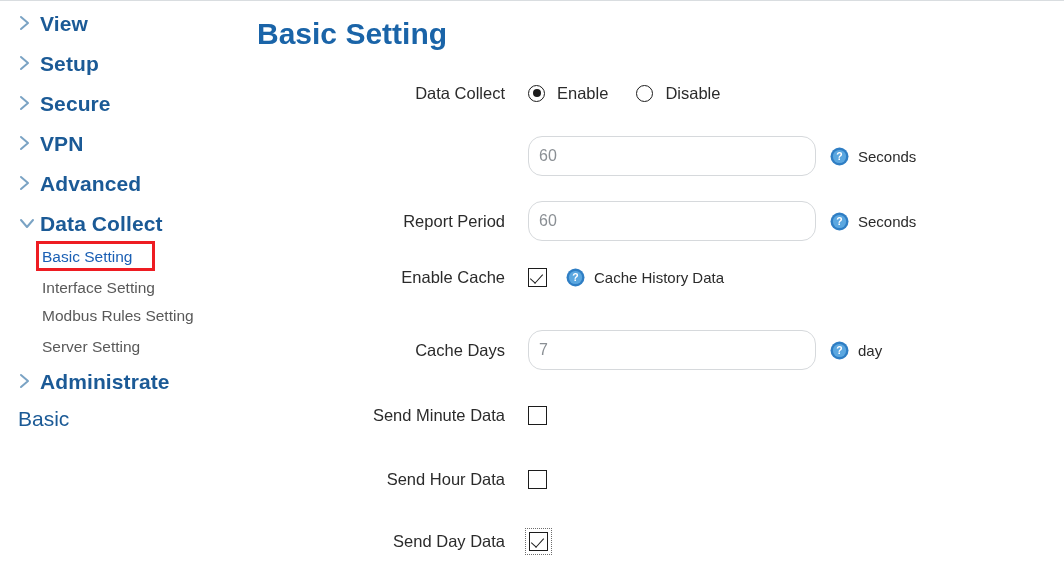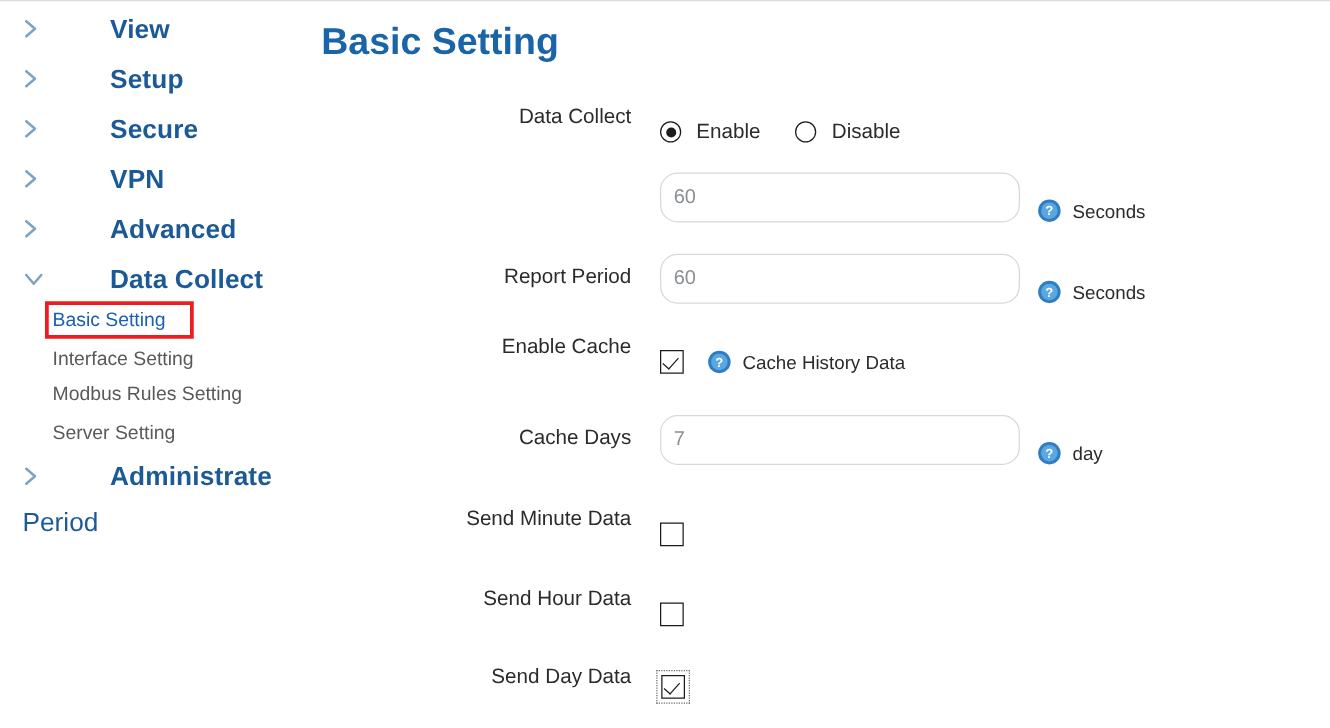--- a/index.html
+++ b/index.html
@@ -31,21 +31,20 @@
     width: 250px;
     height: 581px;
   }
   .nav-top {
     position: absolute;
     left: 18px;
     display: flex;
     align-items: center;
     height: 30px;
     white-space: nowrap;
-    gap: 48px;
   }
   .chev {
     width: 22px;
     display: inline-block;
     flex: 0 0 22px;
     color: #7aa3c4;
     font-size: 19px;
     line-height: 1;
     position: relative;
     top: -1px;
@@ -120,21 +119,21 @@
     width: 255px;
     text-align: right;
     font-size: 16.5px;
     color: #2b2b2b;
     white-space: nowrap;
   }
   .row-control {
     position: absolute;
     left: 278px;
     display: flex;
-    align-items: flex-end;
+    align-items: center;
     height: 44px;
   }
 
   
   .text-input {
     width: 288px;
     height: 40px;
     box-sizing: border-box;
     border: 1px solid #d6d9dc;
     border-radius: 14px;
@@ -294,21 +293,21 @@
 
     <div class="nav-top" style="top:366px">
       <span class="chev">
         <svg width="14" height="18" viewBox="0 0 14 18">
             <path d="M3 3 L10 9 L3 15" fill="none" stroke="#7aa3c4" stroke-width="2" stroke-linecap="round" stroke-linejoin="round"></path>
           </svg>
       </span>
       <span class="nav-top-label">Administrate</span>
     </div>
 
-    <div id="logout">Period</div>
+    <div id="logout">Basic</div>
   </nav>
 
   <main id="main">
 
     <div id="page-title">Basic Setting</div>
 
     <div class="form-row" style="top:70px">
       <div class="row-label">Data Collect</div>
       <div class="row-control">
         <div class="radio-wrap">

